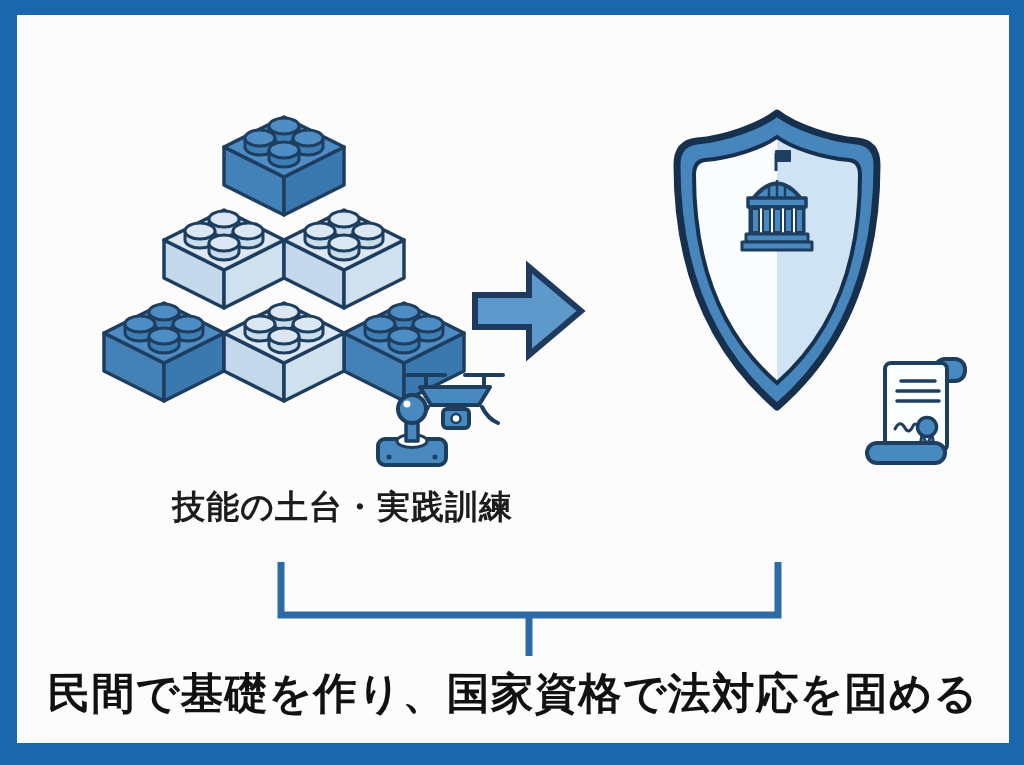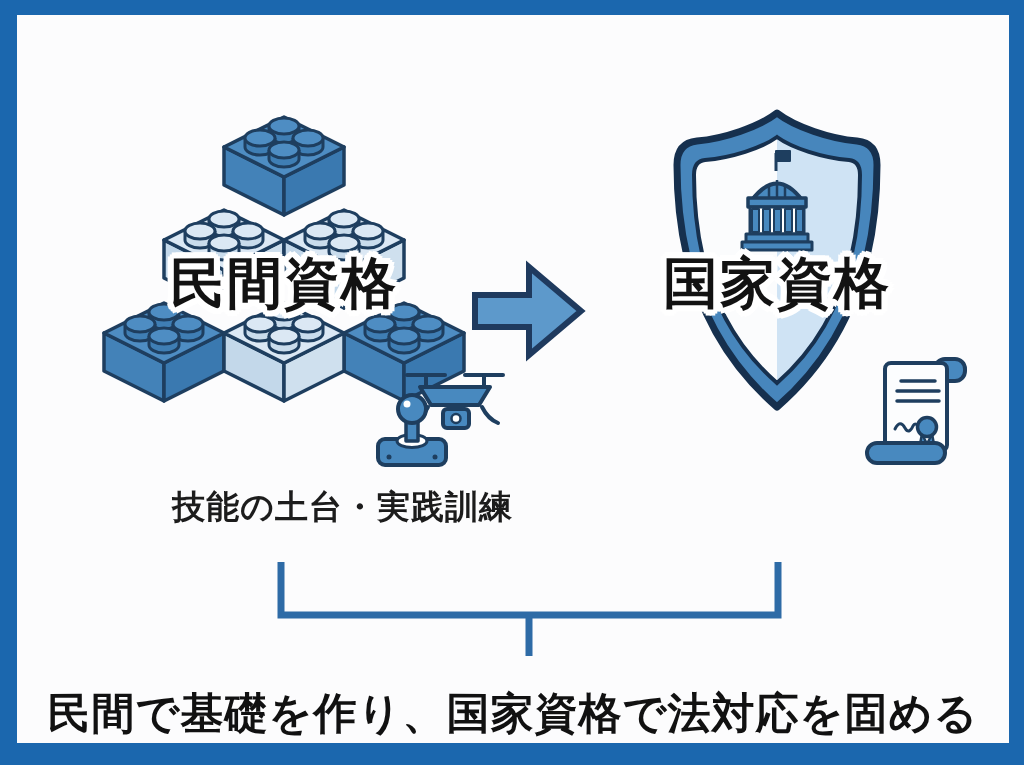--- a/index.html
+++ b/index.html
@@ -168,25 +168,23 @@
         <line x1="38" y1="46" x2="80" y2="46"></line>
       </g>
       <path d="M36,74 q5,-10 10,-1 q4,7 8,-2 q2,-4 5,0" fill="none" stroke-width="3" stroke-linecap="round"></path>
       <path d="M63,79 L60,94 L68,89 Z" fill="#4889bf" stroke-width="2.5"></path>
       <path d="M73,79 L76,94 L68,89 Z" fill="#4889bf" stroke-width="2.5"></path>
       <circle cx="68" cy="72" r="9.5" fill="#4889bf" stroke-width="3.5"></circle>
       <rect x="8" y="88" width="78" height="20" rx="10" fill="#4889bf" stroke-width="4"></rect>
     </g>
   </svg>
 
-  <div class="abs big-title" style="left:72px; top:238px; width:390px;">民間資格</div>
-  <div class="abs big-title" style="left:642px; top:238px; width:236px;">国家資格</div>
 
   <div class="abs caption" style="left:36px; top:470px; width:460px;">技能の土台・実践訓練</div>
 
   <svg class="abs" style="left:260px; top:542px;" width="505" height="102" viewBox="0 0 505 102">
     <path d="M4,5 L4,58 L501,58 L501,5" fill="none" stroke="#2e6ba6" stroke-width="7"></path>
     <path d="M252,58 L252,99" fill="none" stroke="#2e6ba6" stroke-width="7"></path>
   </svg>
 
-  <div class="abs headline" style="left:0; top:648px;margin-top:20px;">民間で基礎を作り、国家資格で法対応を固める</div>
+  <div class="abs headline" style="left:0; top:648px;">民間で基礎を作り、国家資格で法対応を固める</div>
 
 </div>
 
 </body></html>

